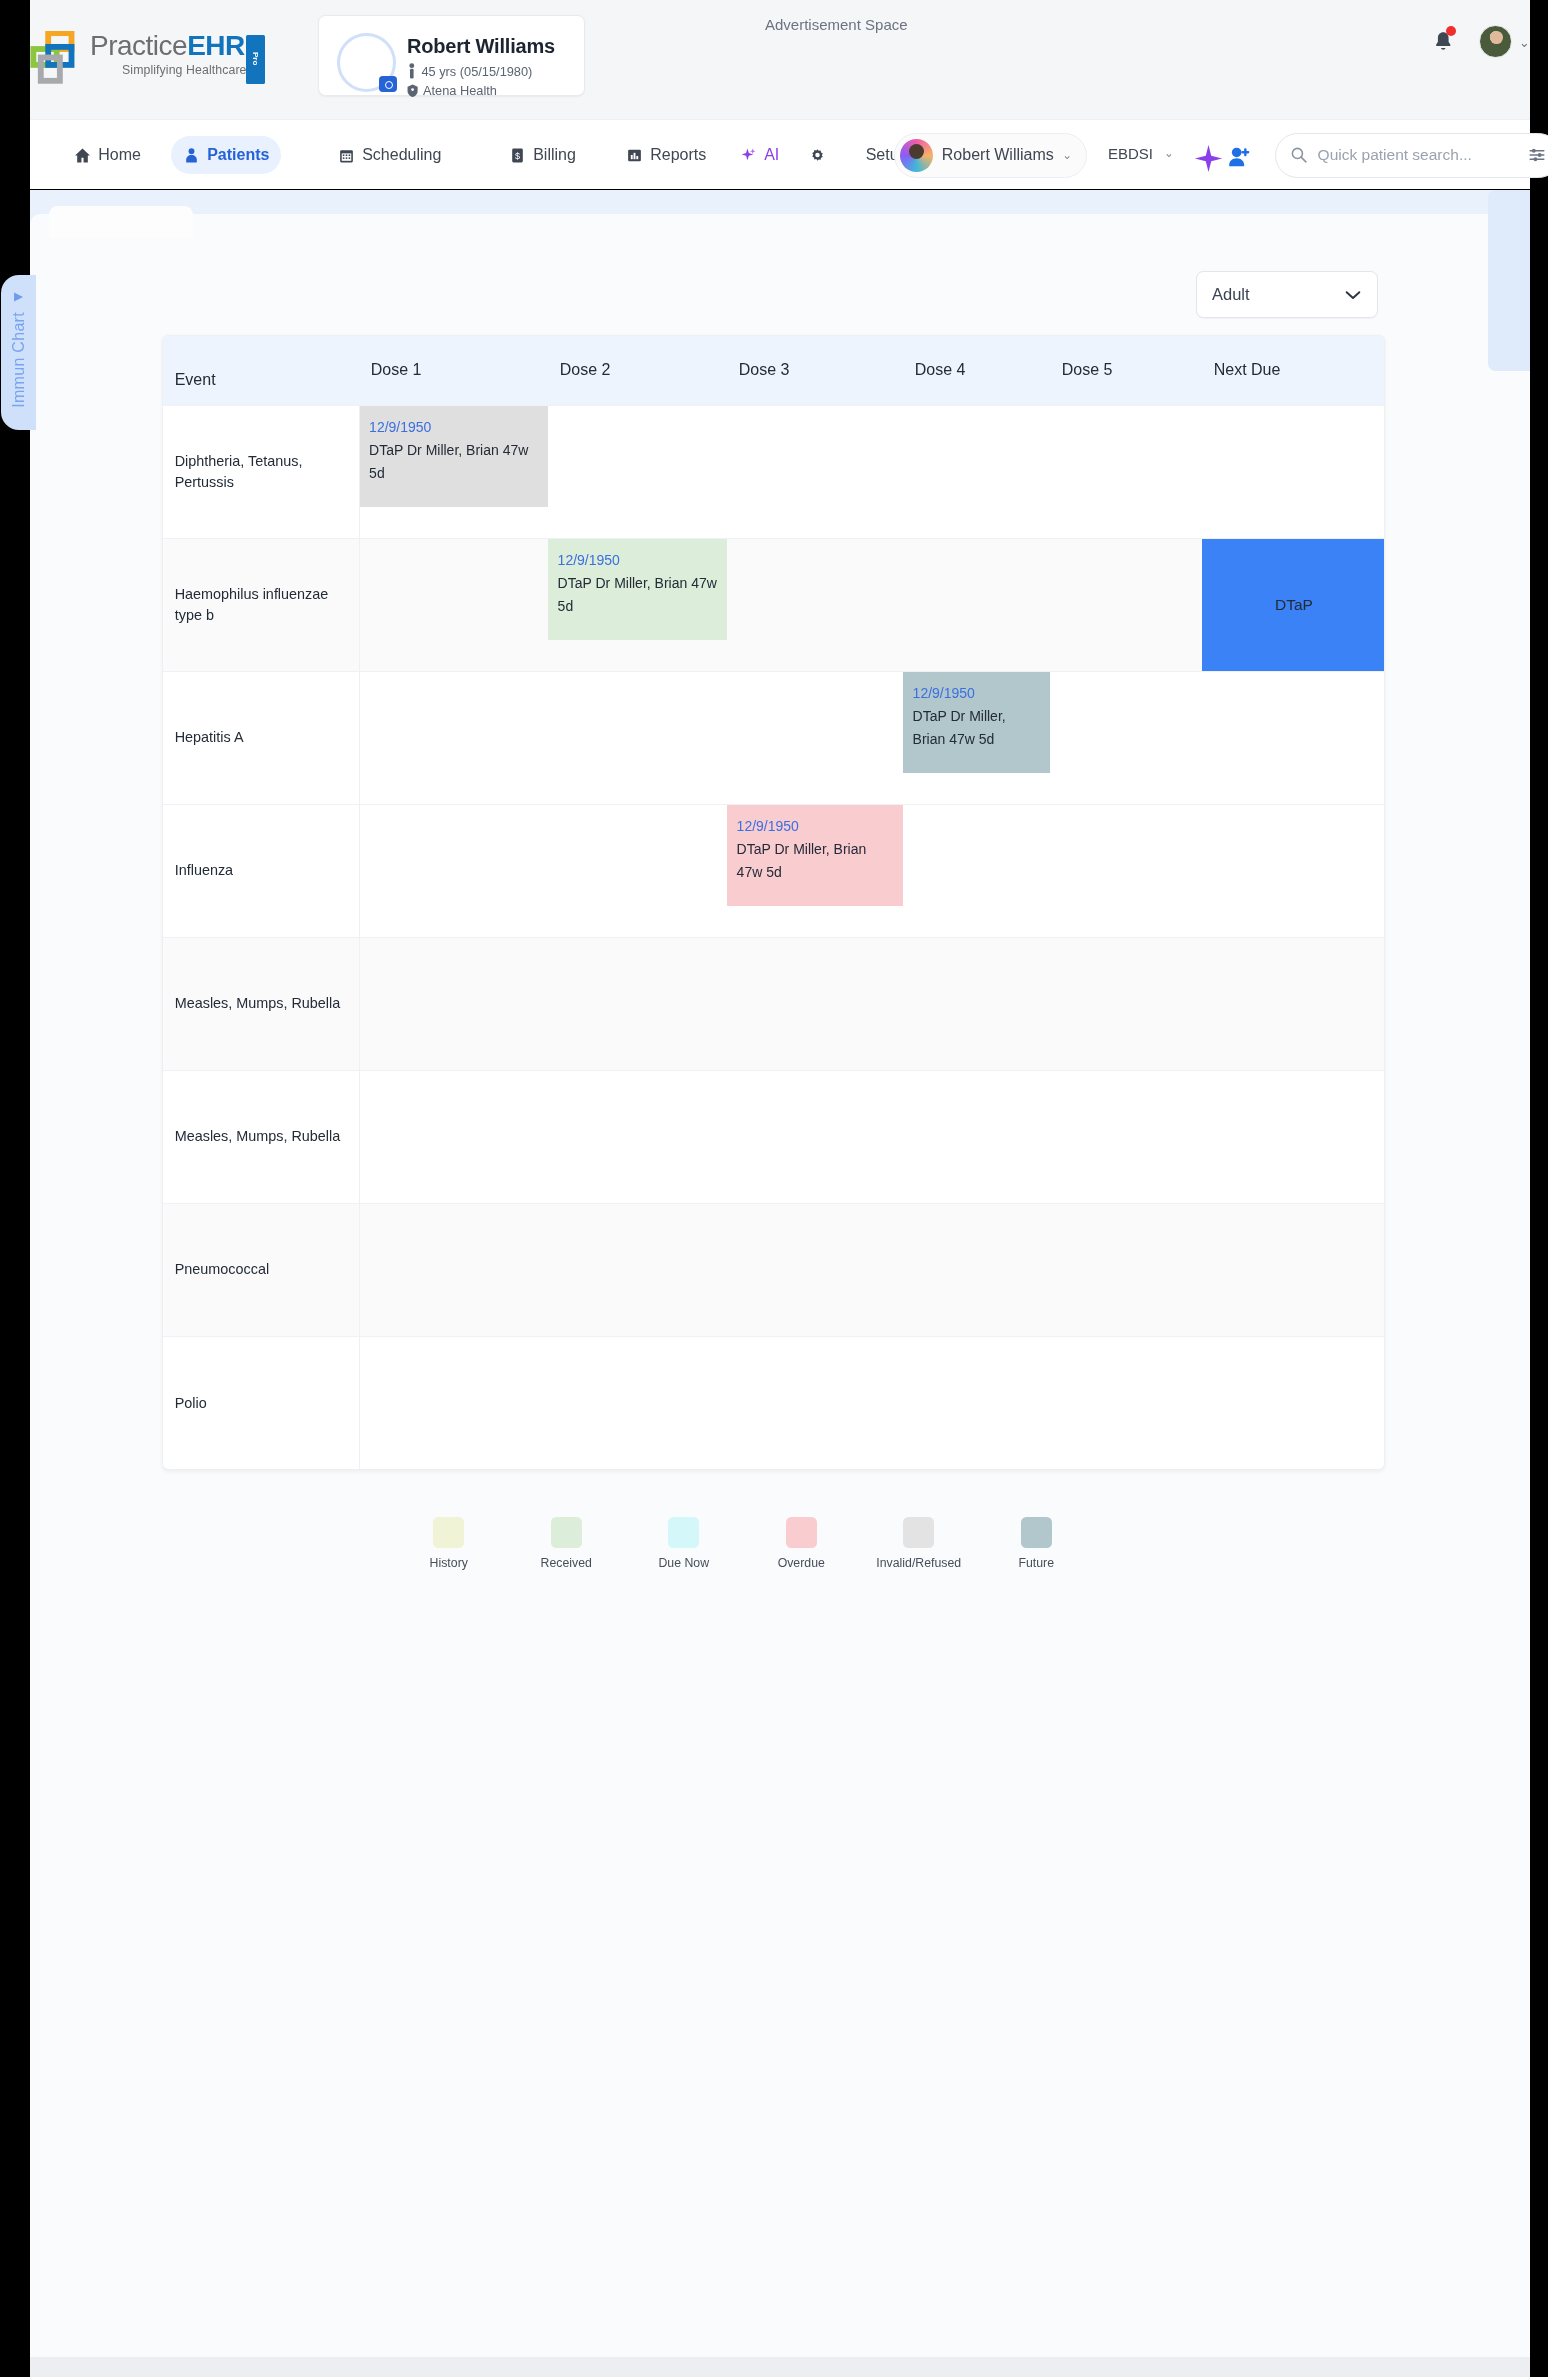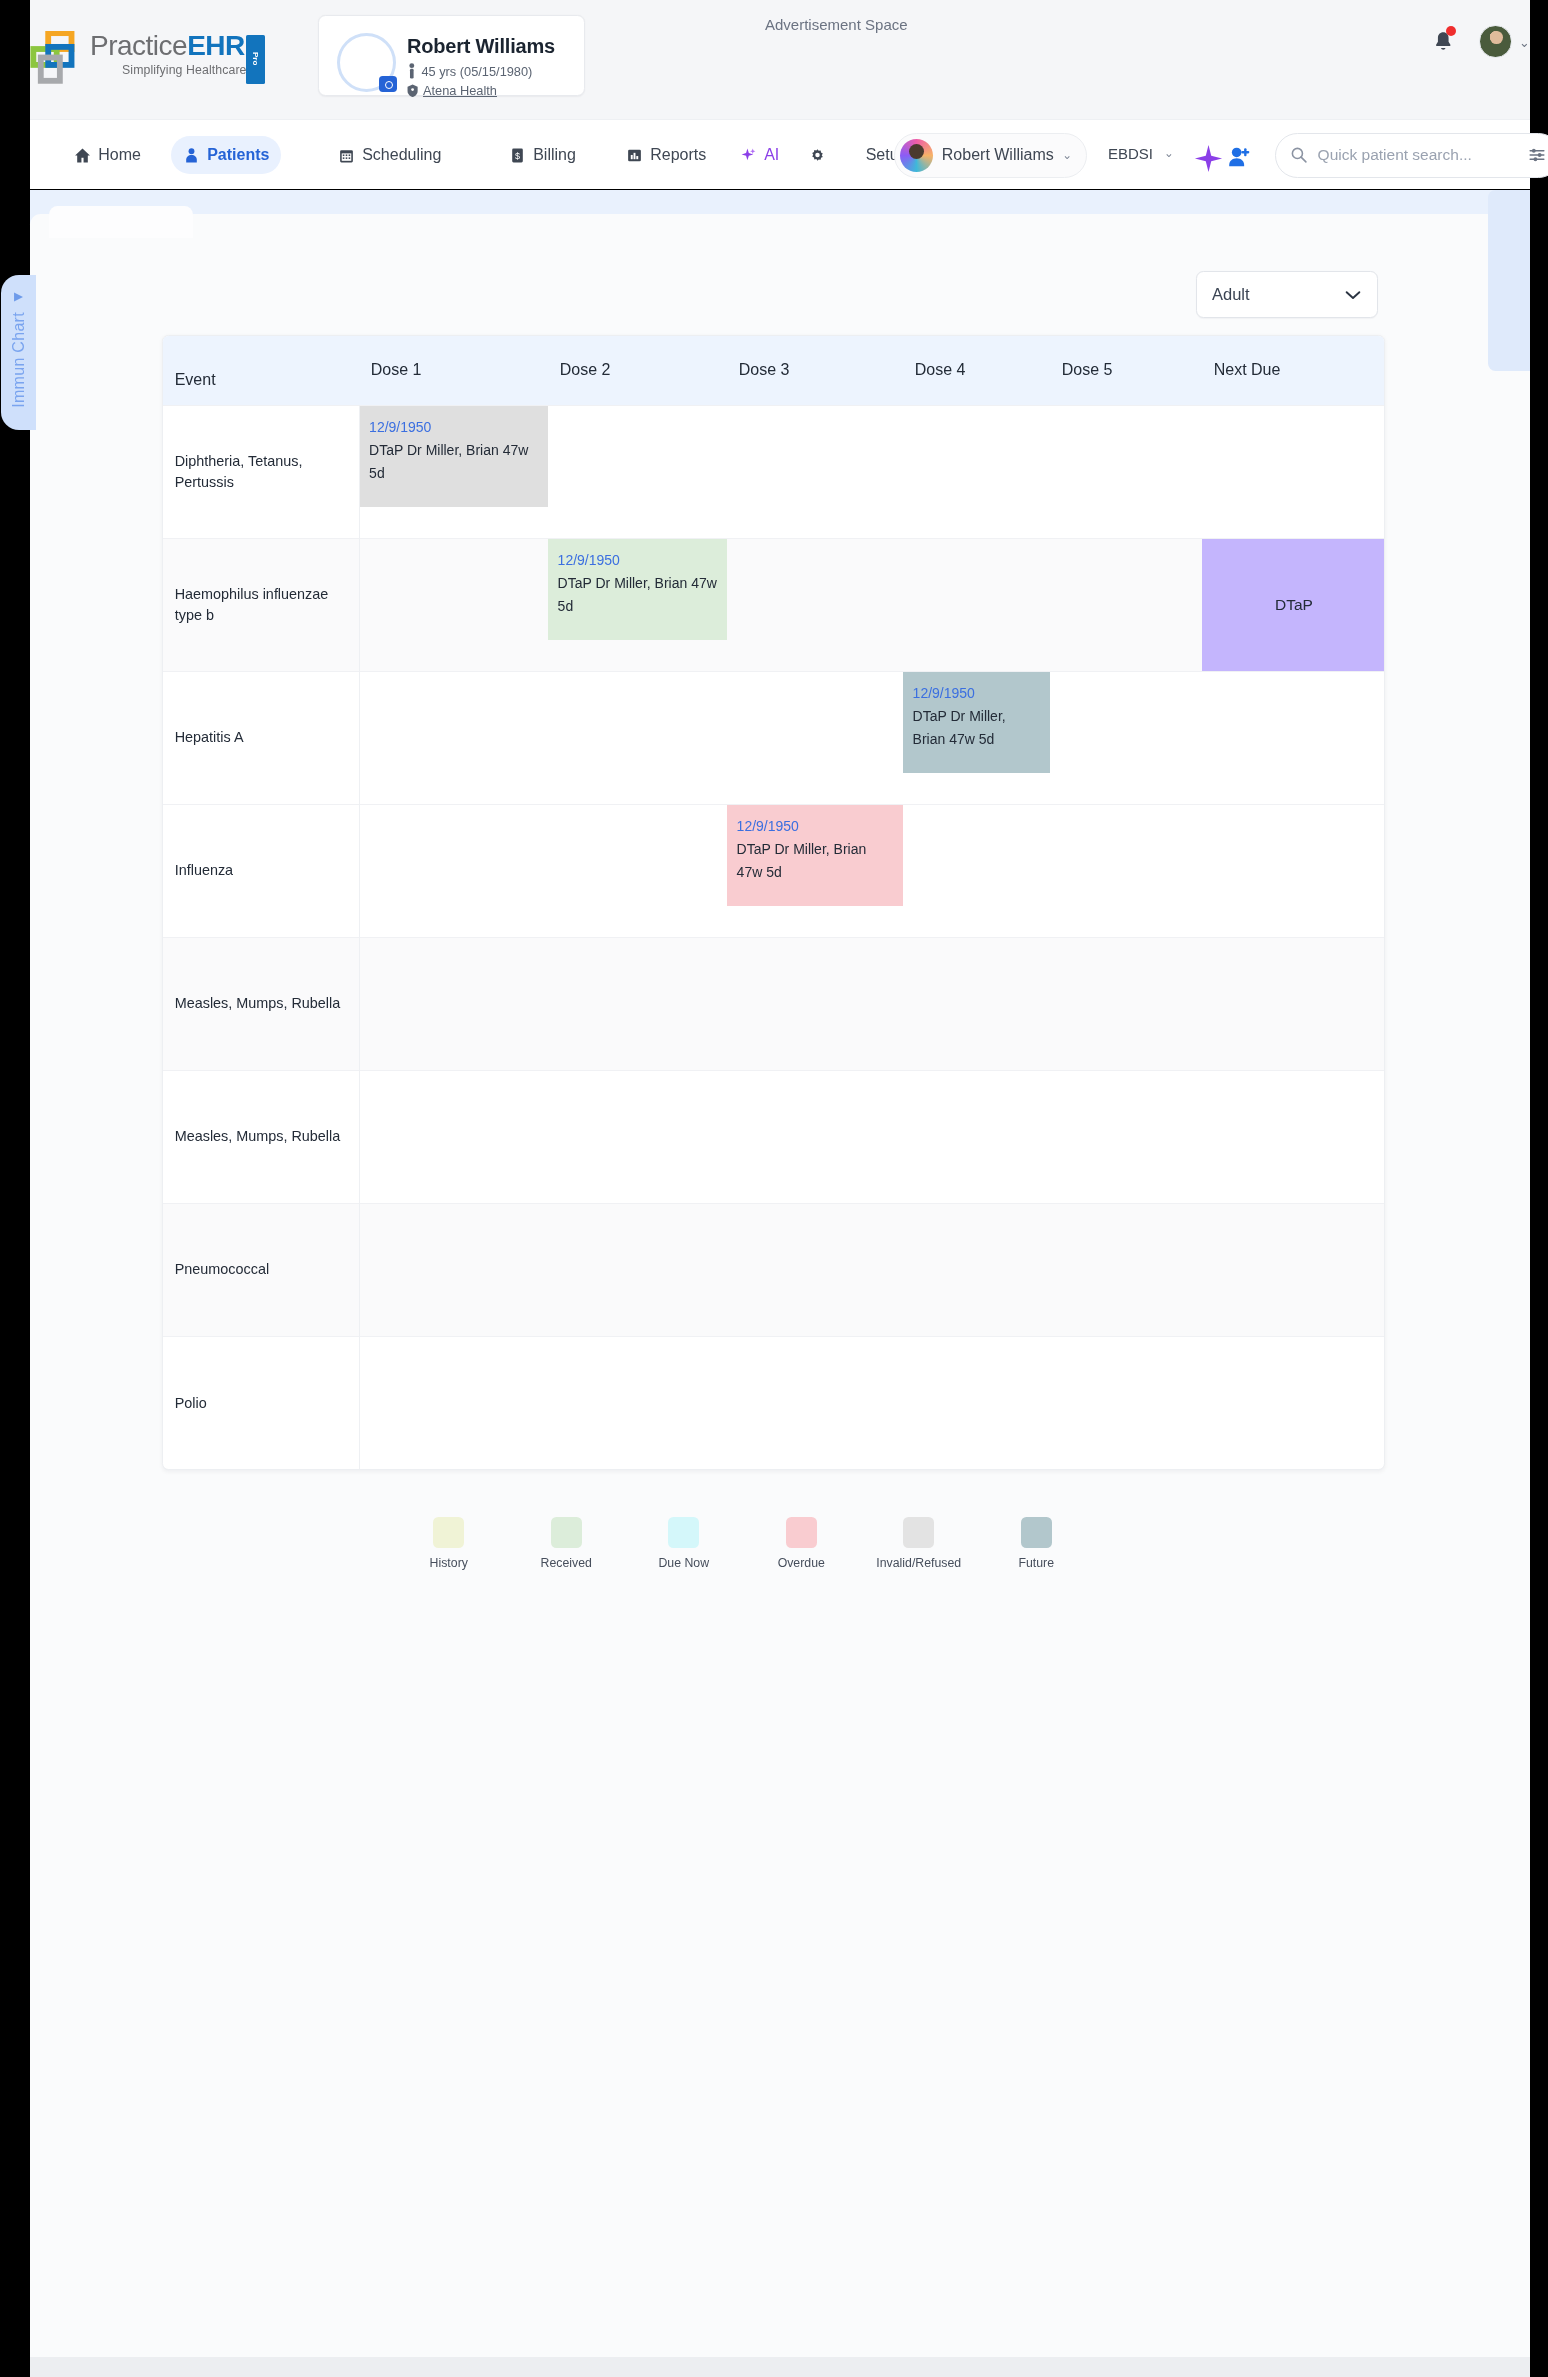--- a/index.html
+++ b/index.html
@@ -51,21 +51,21 @@
     position:absolute; left:60px; top:60px; width:18px; height:16px;
     background:#2563d6; border-radius:3.7px;
   }
   .pc-cam::after{
     content:""; position:absolute; left:5.9px; top:4.8px; width:6.4px; height:6.4px;
     border:1.6px solid #fff; border-radius:50%;
   }
   .pc-name { position:absolute; left:88px; top:18.7px; font-size:20px; font-weight:700; color:#1b2430; letter-spacing:-0.2px;}
   .pc-line { position:absolute; left:88px; font-size:12.8px; color:#5b6472; display:flex; align-items:center; gap:4.8px;}
   .pc-age { top:47px; }
-  .pc-org { top:67px;text-decoration:underline; }
+  .pc-org { top:67px; }
 
   .ad-space {
     position:absolute; left:735px; top:16px;
     font-size:15px; color:#6b7382;
   }
   .bell { position:absolute; left:1401px; top:29px; width:24.5px; height:24.5px; }
   .bell-dot { position:absolute; left:1416px; top:25.6px; width:10px; height:10px; border-radius:50%; background:#ef2e2e; }
   .user-avatar {
     position:absolute; left:1449px; top:24.5px; width:33px; height:33px; border-radius:50%;
     background: radial-gradient(circle at 50% 35%, #d8b79b 0 22%, #4a5b3c 23% 100%);
@@ -432,21 +432,21 @@
             <td>
               <div class="cell-box" style="background: rgb(220, 237, 218); top: 0px; height: 101px;">
                 <span class="cell-date">12/9/1950</span>
                 <span class="cell-note">DTaP Dr Miller, Brian 47w 5d</span>
               </div>
             </td>
             <td></td>
             <td></td>
             <td></td>
             <td>
-              <div class="cell-center" style="background: #c4b5fd;">
+              <div class="cell-center" style="background: #3b82f6;">
                 <span>DTaP</span>
               </div>
             </td>
           </tr>
           <tr>
             <td class="evt">Hepatitis A</td>
             <td></td>
             <td></td>
             <td></td>
             <td>

